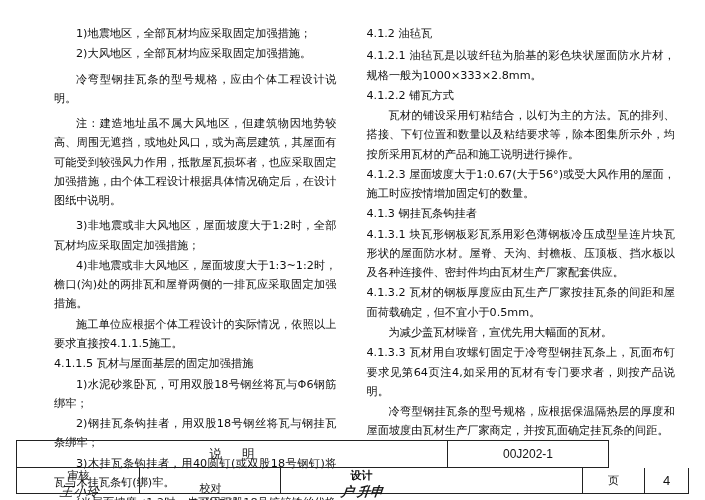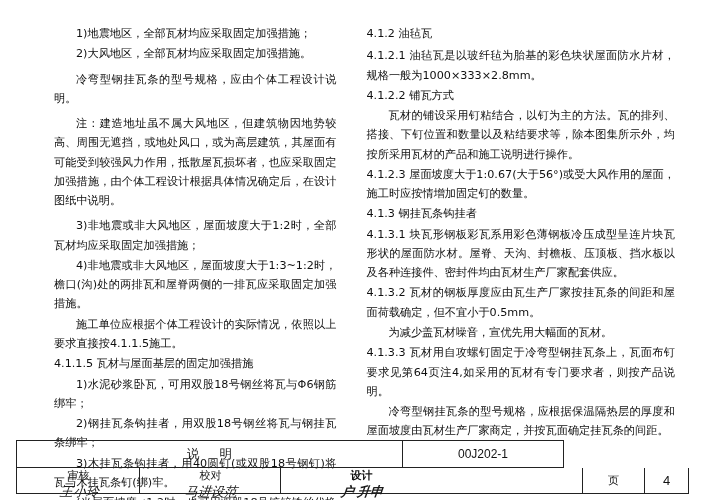--- a/index.html
+++ b/index.html
@@ -54,21 +54,21 @@
   .ind1 { text-indent: 22px; }
   .ind0 { text-indent: 0; }
   .gap { height: 5px; }
   .small-gap { height: 2px; }
 
   
   .titlebar {
     position: absolute;
     left: 16px;
     top: 440px;
-    width: 548px;
+    width: 593px;
     height: 28px;
     border: 1px solid #222;
     box-sizing: border-box;
     display: flex;
   }
   .titlebar .title-cell {
     flex: 1;
     display: flex;
     align-items: center;
     justify-content: center;
@@ -117,21 +117,21 @@
     color: #1a1a1a;
     padding-left: 2px;
     white-space: nowrap;
     transform: skewX(-6deg);
   }
   .divider {
     width: 1px;
     background: #222;
   }
   .c-audit { width: 122px; }
-  .c-check { width: 140px; }
+  .c-check { width: 140px; margin-top: 13px; }
   .c-design { width: 160px; font-weight: bold; }
   .c-spacer { flex: 1; }
   .c-page {
     width: 62px;
     justify-content: center;
     border-left: 1px solid #222;
   }
   .c-pagenum {
     width: 44px;
     justify-content: center;

